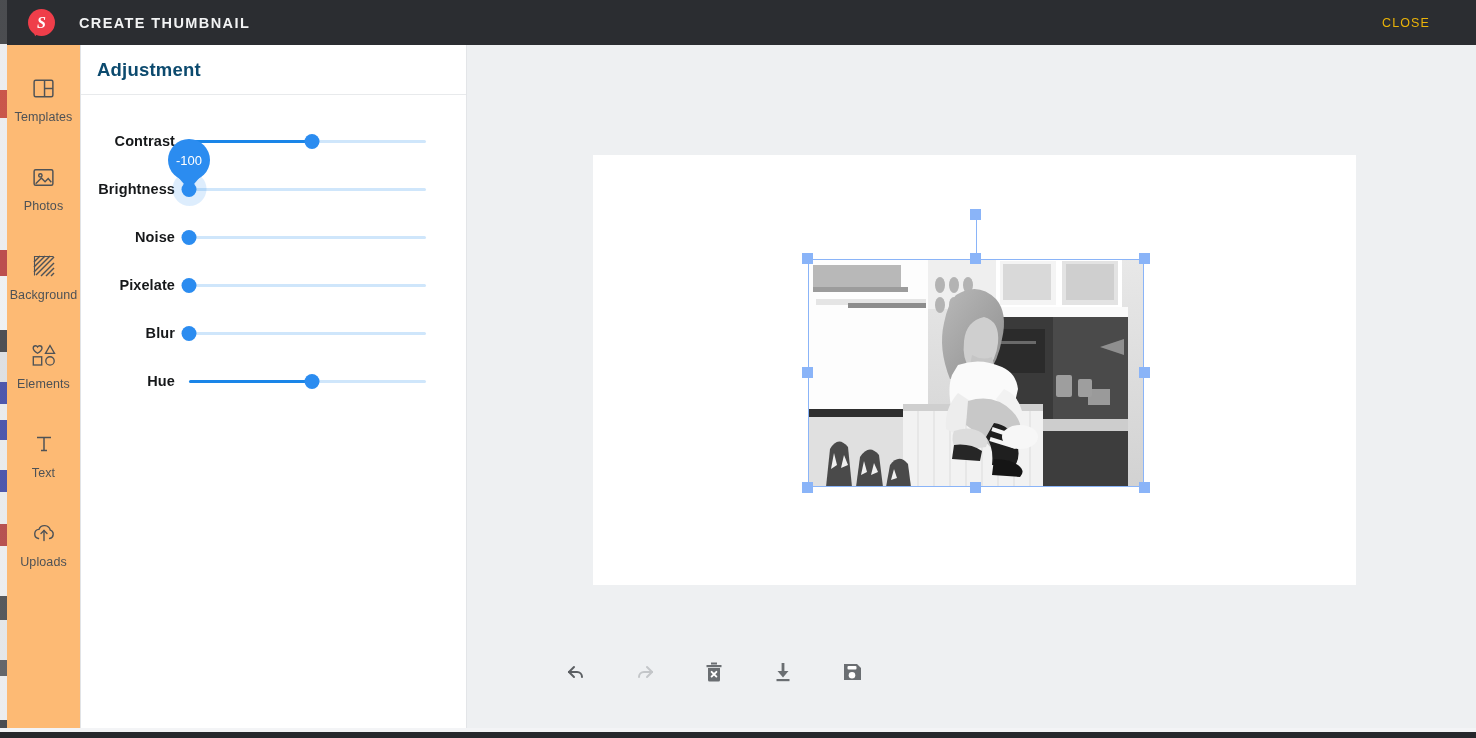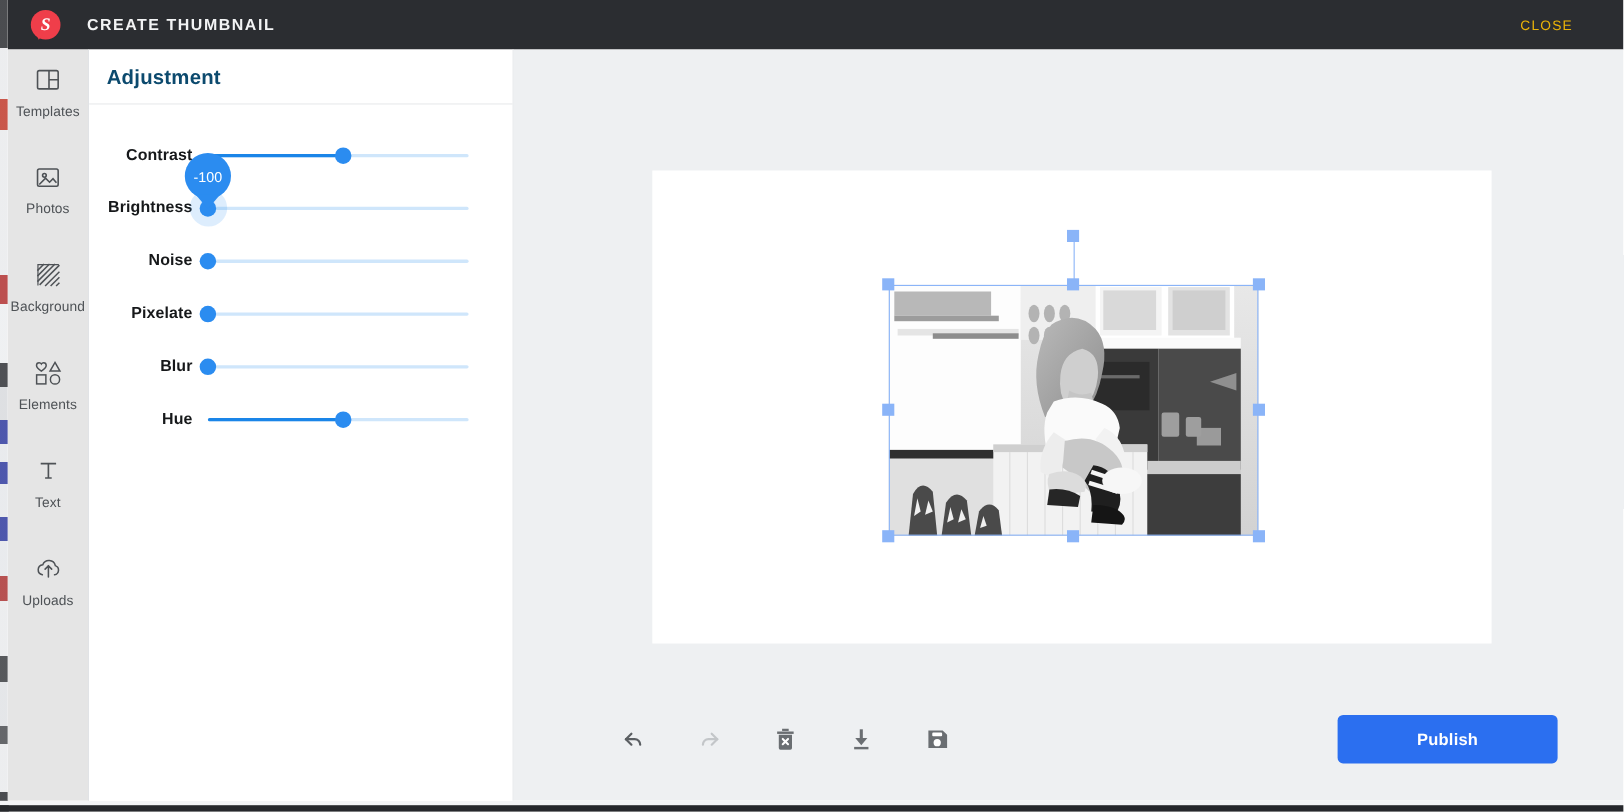--- a/index.html
+++ b/index.html
@@ -89,23 +89,23 @@
     position: absolute; right: 46px; top: 50%; transform: translateY(-50%);
     color: #eab308; font-size: 12.5px; font-weight: normal; letter-spacing: 1.1px;
     cursor: pointer;
   }
 
   
   .body-row { flex: 1 1 auto; display: flex; min-height: 0; position: relative; }
 
   
   .rail {
-    width: 74px; flex: 0 0 74px; background: #e5e5e5;
+    width: 74px; flex: 0 0 74px; background: #fdba74;
     border-right: 1px solid #e1e3e6;
-    padding-top: 0; display: flex; flex-direction: column; align-items: center;
+    padding-top: 16px; display: flex; flex-direction: column; align-items: center;
   }
   .rail-item {
     width: 74px; padding: 12px 0 10px; display: flex; flex-direction: column;
     align-items: center; cursor: pointer; margin-bottom: 16px;
   }
   .rail-ico { height: 30px; display: flex; align-items: center; justify-content: center; }
   .rail-ico svg { display: block; }
   .rail-label {
     margin-top: 7px; font-size: 12.5px; color: #4e5256; letter-spacing: .1px;
     white-space: nowrap;
@@ -543,19 +543,18 @@
                 <svg width="24" height="24" viewBox="0 0 24 24">
                   <path d="M4 4 h13 l4 4 v12 H4 Z" fill="#6a6e72"></path>
                   <rect x="7.5" y="6" width="9" height="3.4" rx="1" fill="#ffffff"></rect>
                   <circle cx="12" cy="15.2" r="3.3" fill="#ffffff"></circle>
                 </svg>
               </span>
             </div>
 
           </div>
 
-          <button class="publish">Publish</button>
         </div>
       </div>
 
     </div>
   </div>
 </div>
 
 </body></html>

